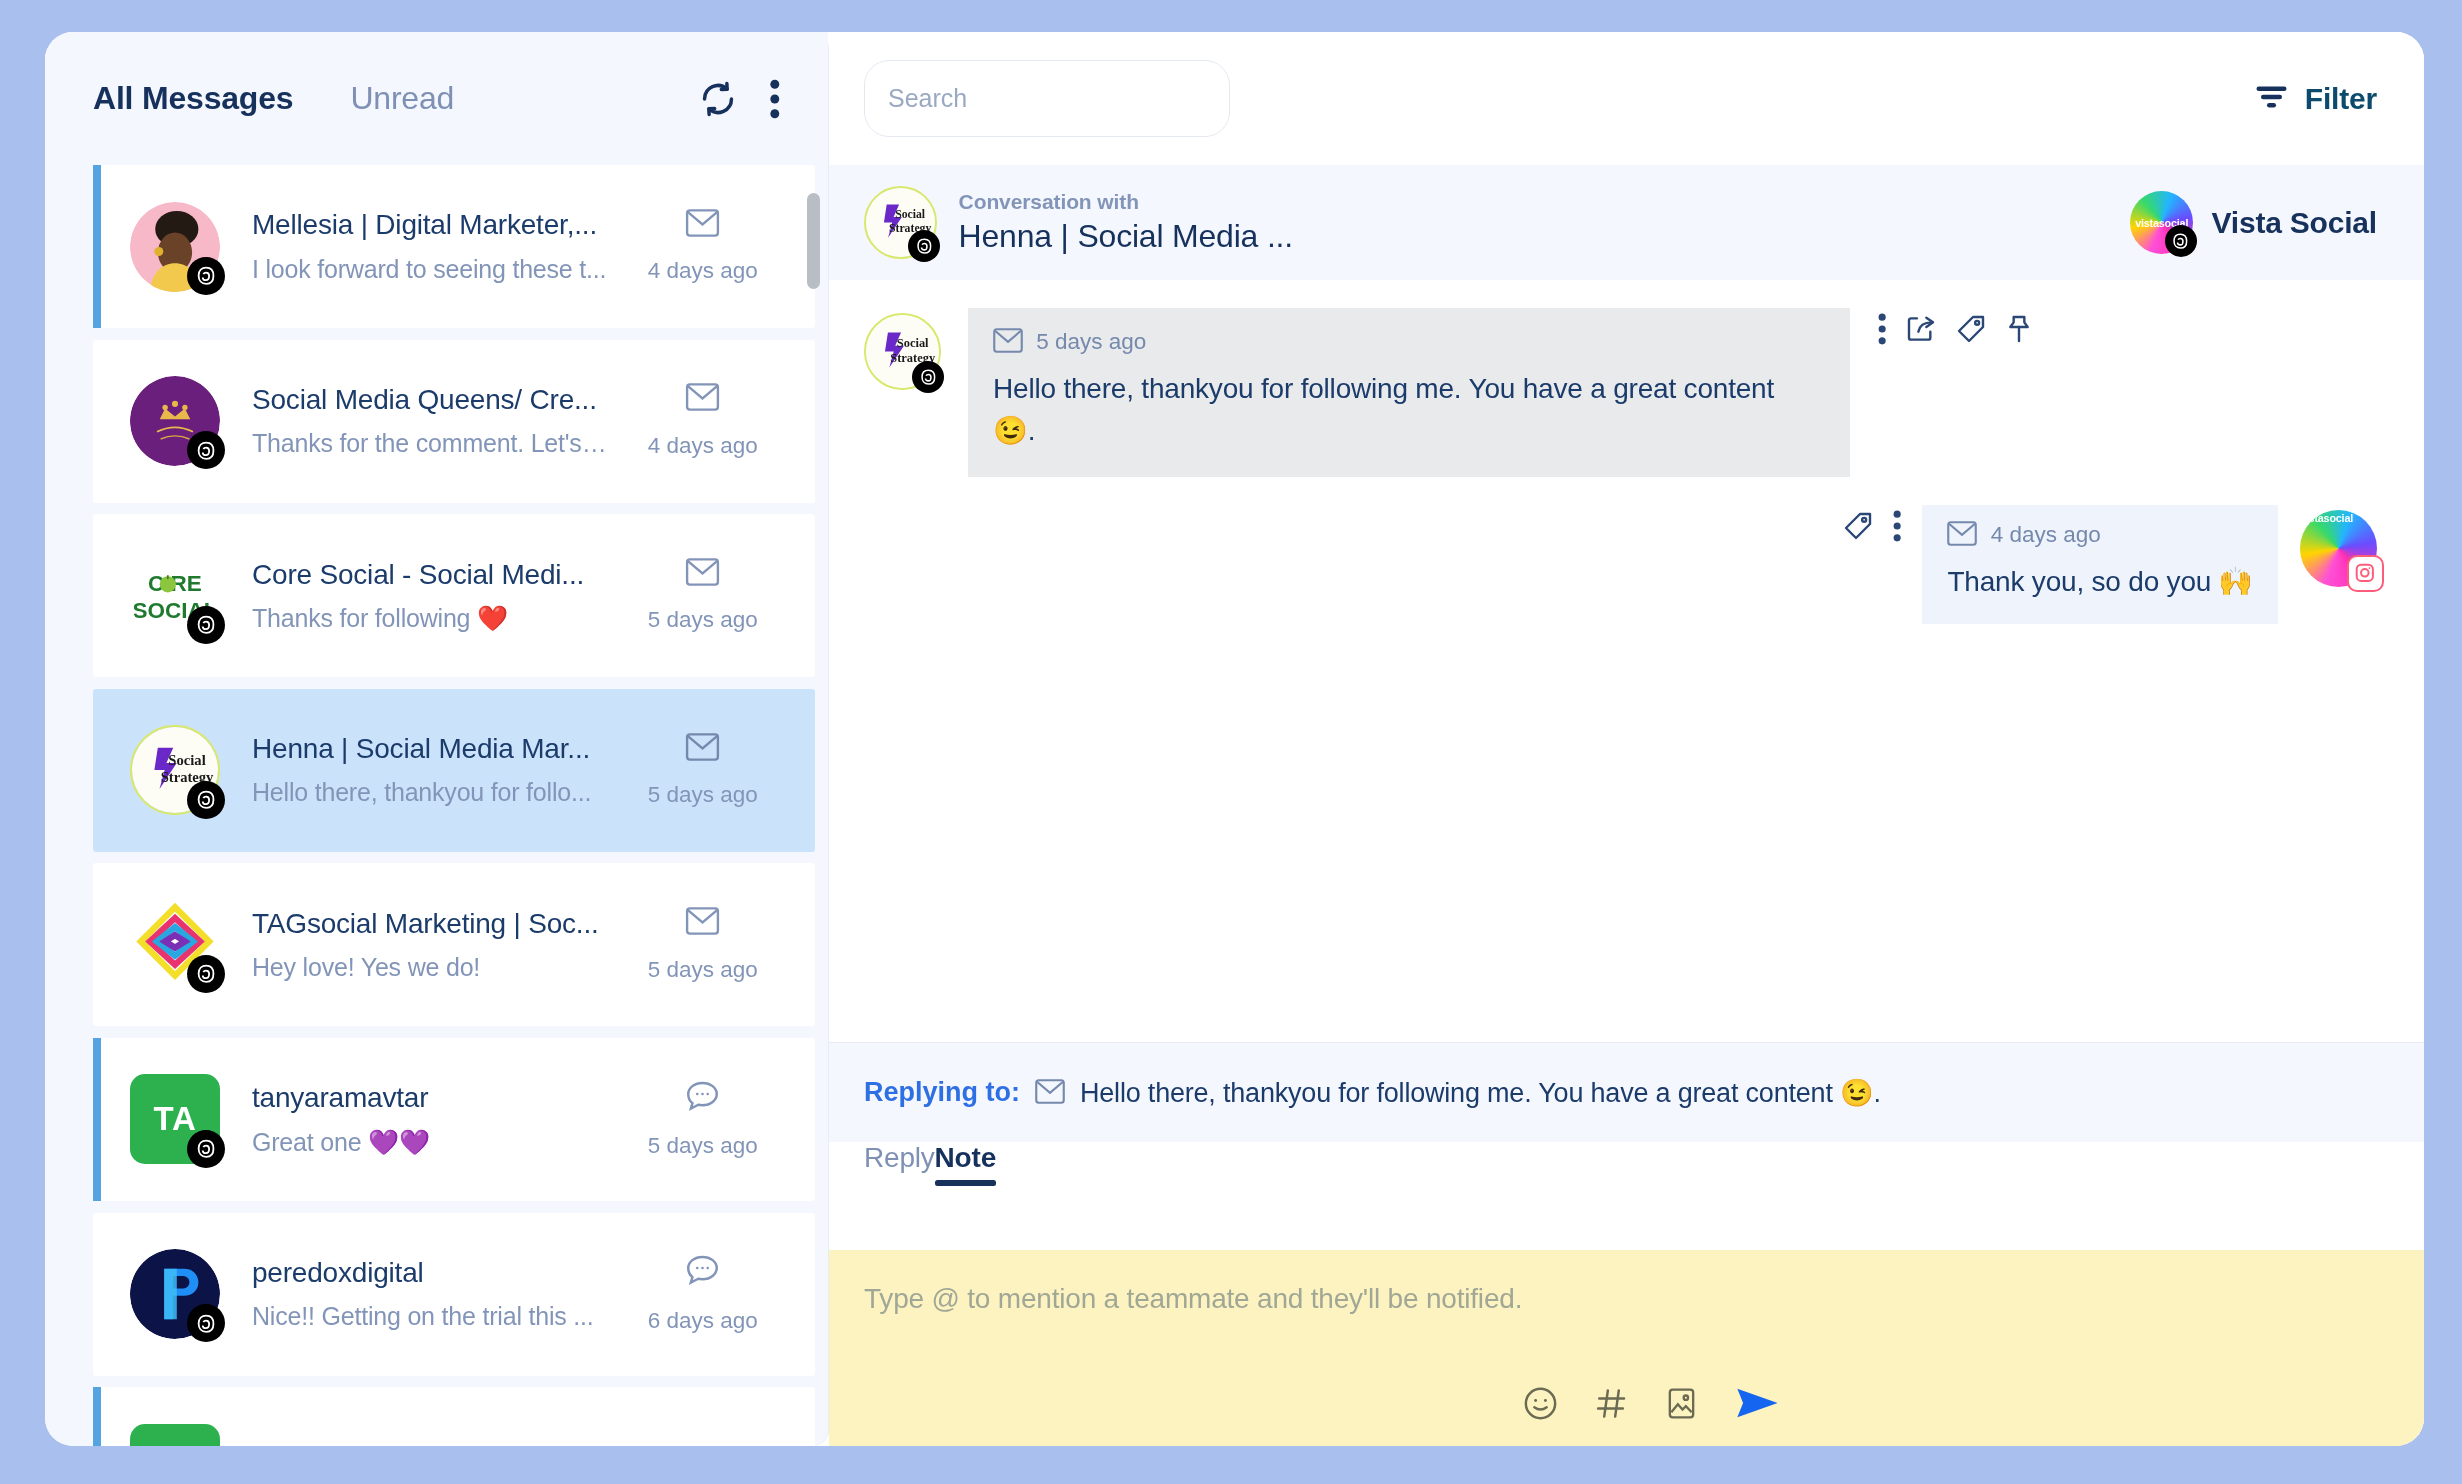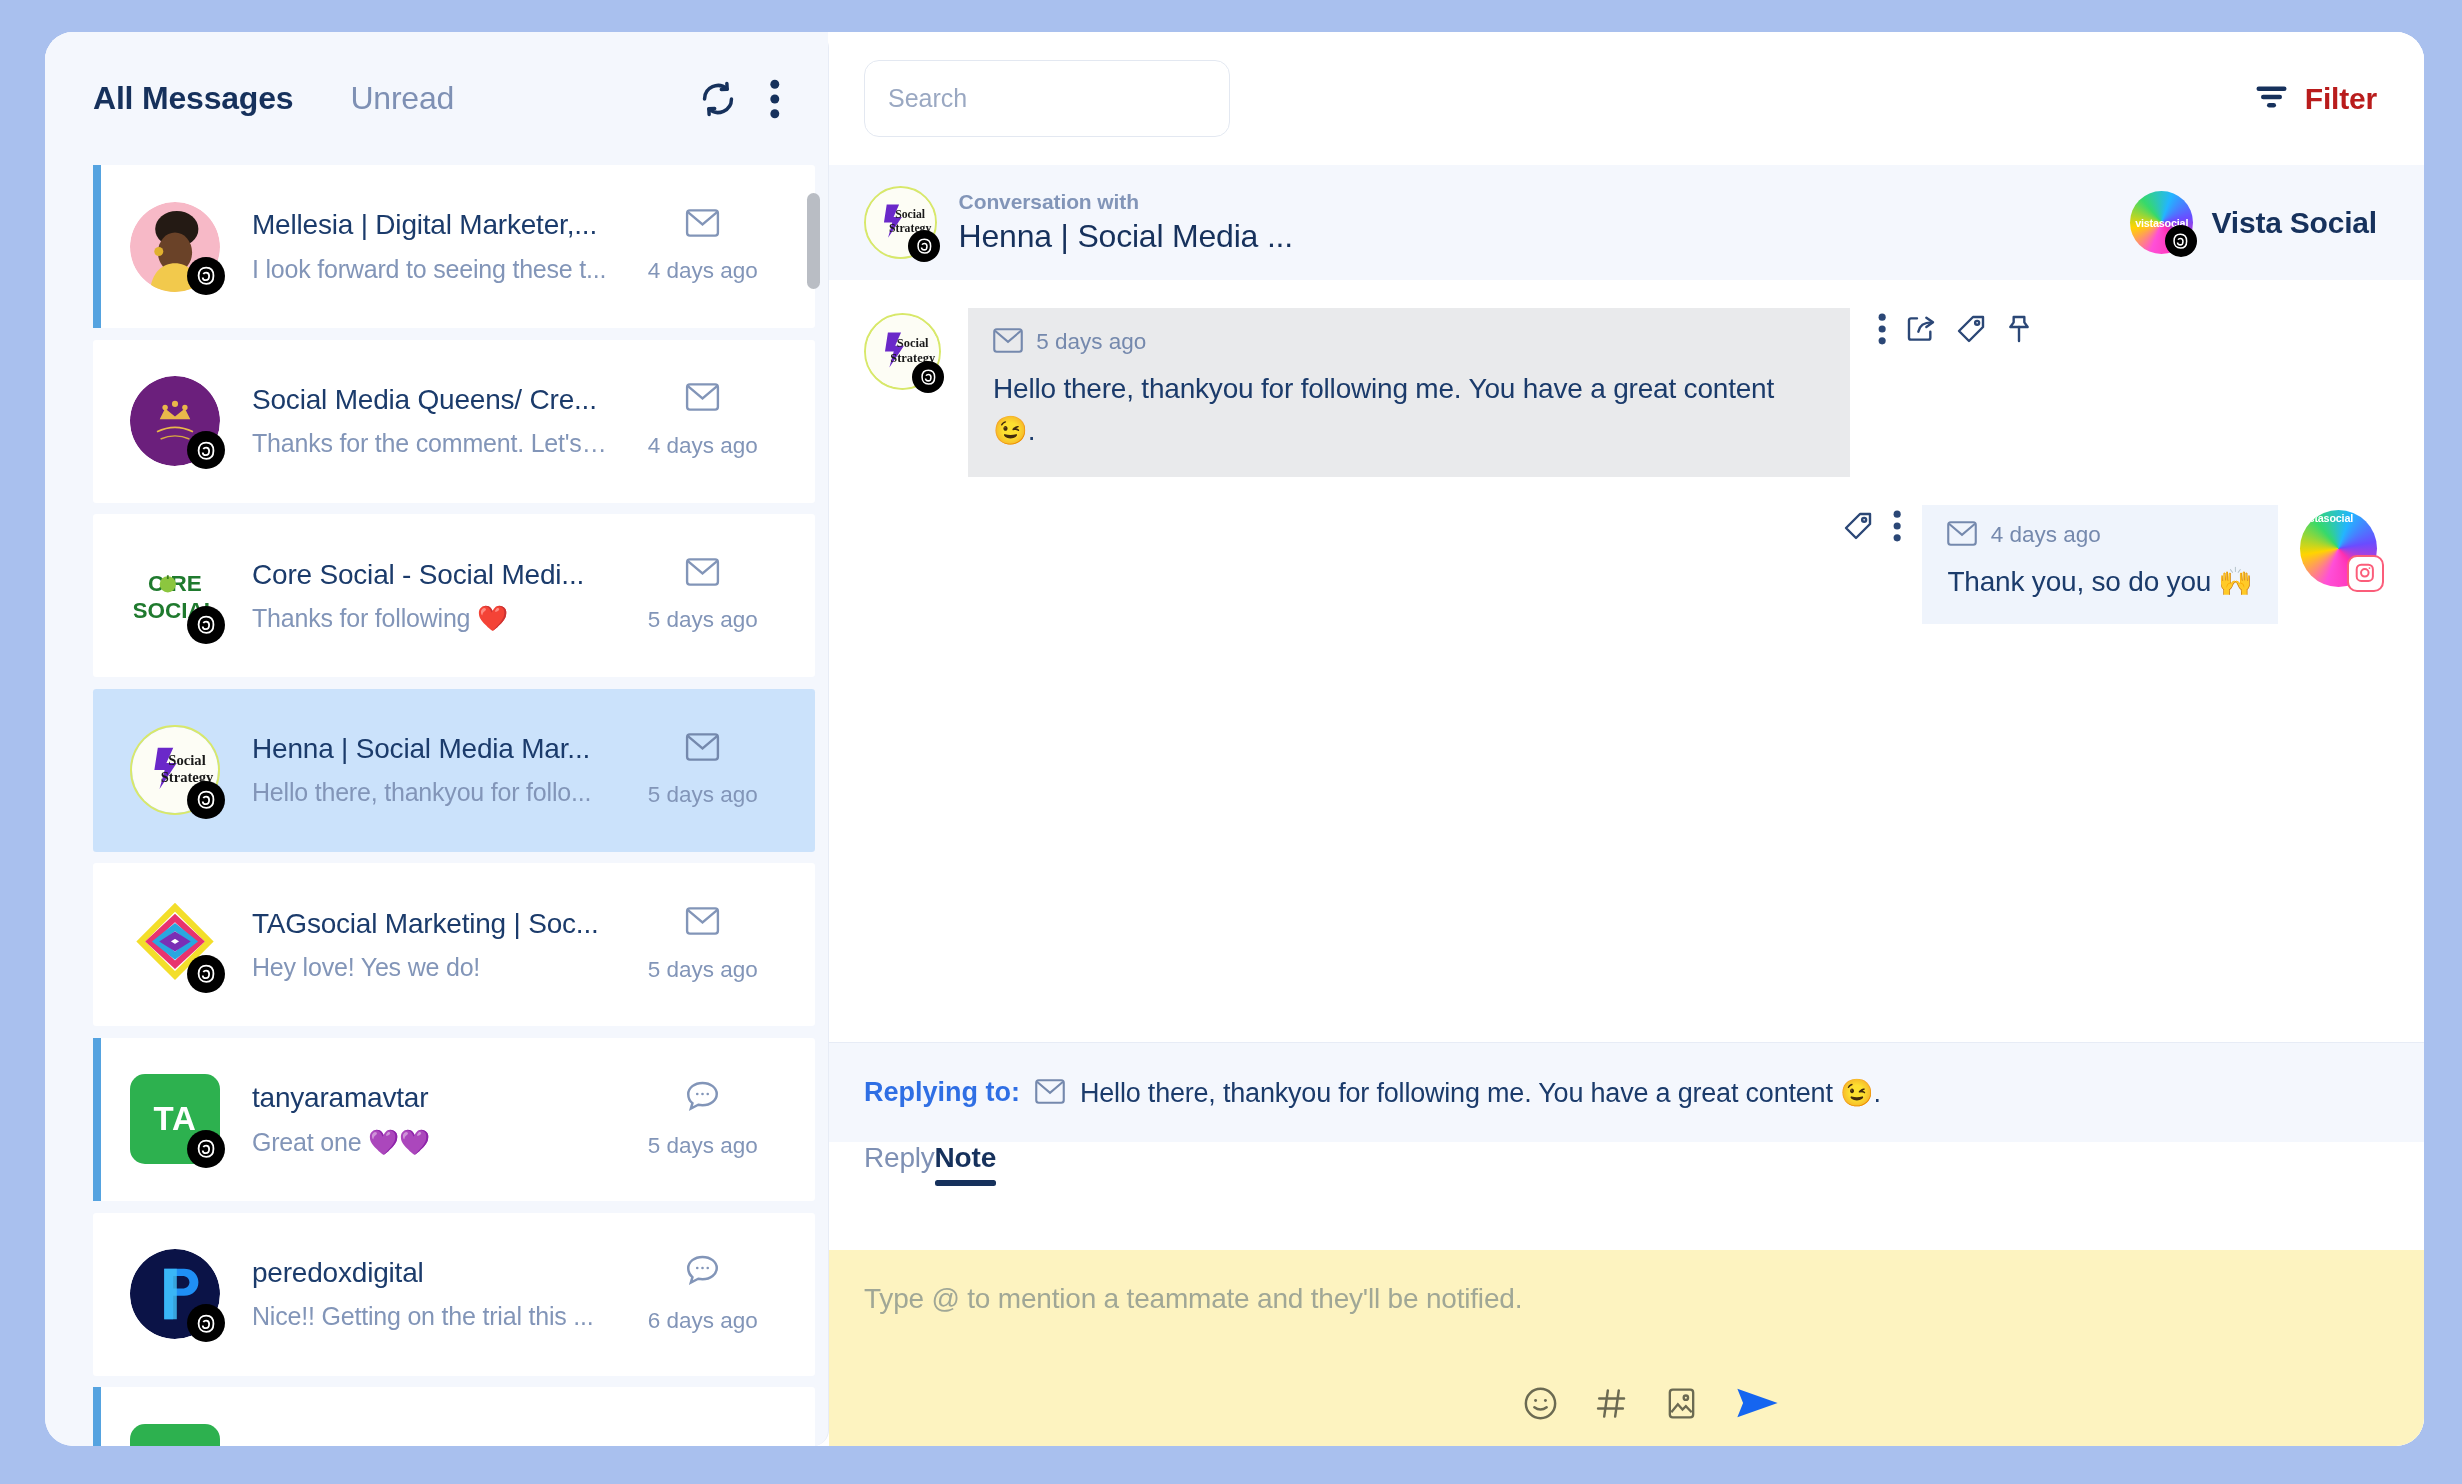--- a/index.html
+++ b/index.html
@@ -204,41 +204,41 @@
     display: flex;
     align-items: center;
     padding: 0 47px 0 35px;
     background: #ffffff;
     flex: 0 0 auto;
   }
   #search-input {
     width: 366px;
     height: 77px;
     border: 1.7px solid #e3e8f1;
-    border-radius: 15px;
+    border-radius: 25px;
     background: #fff;
     font-size: 25px;
     color: #46577a;
     padding: 18px 23px;
     outline: none;
     font-family: "Liberation Sans", sans-serif;
   }
   #search-input::placeholder { color: #9aa8c2; }
 
   #filter-btn {
     margin-left: auto;
     display: flex;
     align-items: center;
     gap: 16.6px;
     cursor: pointer;
   }
   #filter-label {
     font-size: 30px;
     font-weight: bold;
-    color: #b91c1c;
+    color: #0c4a6e;
     letter-spacing: -0.2px;
   }
 
   
   #conv-header {
     height: 115px;
     background: #f4f7fd;
     display: flex;
     align-items: center;
     padding: 0 47px 0 35px;

